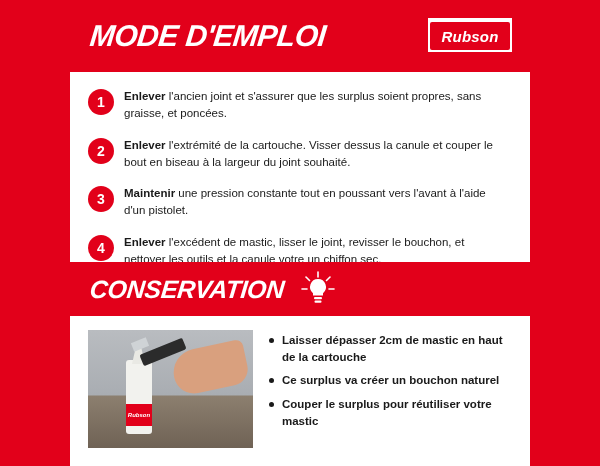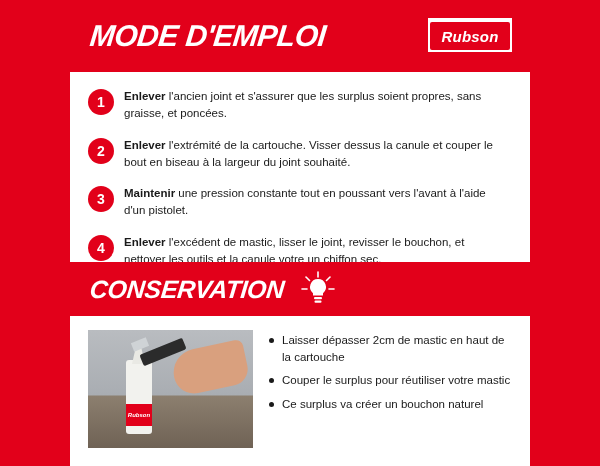--- a/index.html
+++ b/index.html
@@ -214,20 +214,21 @@
     width: 16px;
     height: 9px;
     background: #cfd3d6;
     transform: rotate(-22deg);
   }
 
   .bullets {
     flex: 1;
     padding-left: 16px;
     padding-top: 2px;
+    font-weight: bold;
   }
   .bullet {
     display: flex;
     align-items: flex-start;
     margin-bottom: 7px;
   }
   .dot {
     flex: 0 0 auto;
     width: 5px; height: 5px;
     border-radius: 50%;
@@ -314,24 +315,24 @@
         <div class="blade-tip"></div>
       </div>
 
       <div class="bullets">
         <div class="bullet">
           <div class="dot"></div>
           <div class="bullet-text">Laisser dépasser 2cm de mastic en haut de la cartouche</div>
         </div>
         <div class="bullet">
           <div class="dot"></div>
-          <div class="bullet-text">Couper le surplus pour réutiliser votre mastic</div>
+          <div class="bullet-text">Ce surplus va créer un bouchon naturel</div>
         </div>
         <div class="bullet">
           <div class="dot"></div>
-          <div class="bullet-text">Ce surplus va créer un bouchon naturel</div>
+          <div class="bullet-text">Couper le surplus pour réutiliser votre mastic</div>
         </div>
       </div>
 
     </div>
 
   </div>
 </div>
 
 </body></html>

